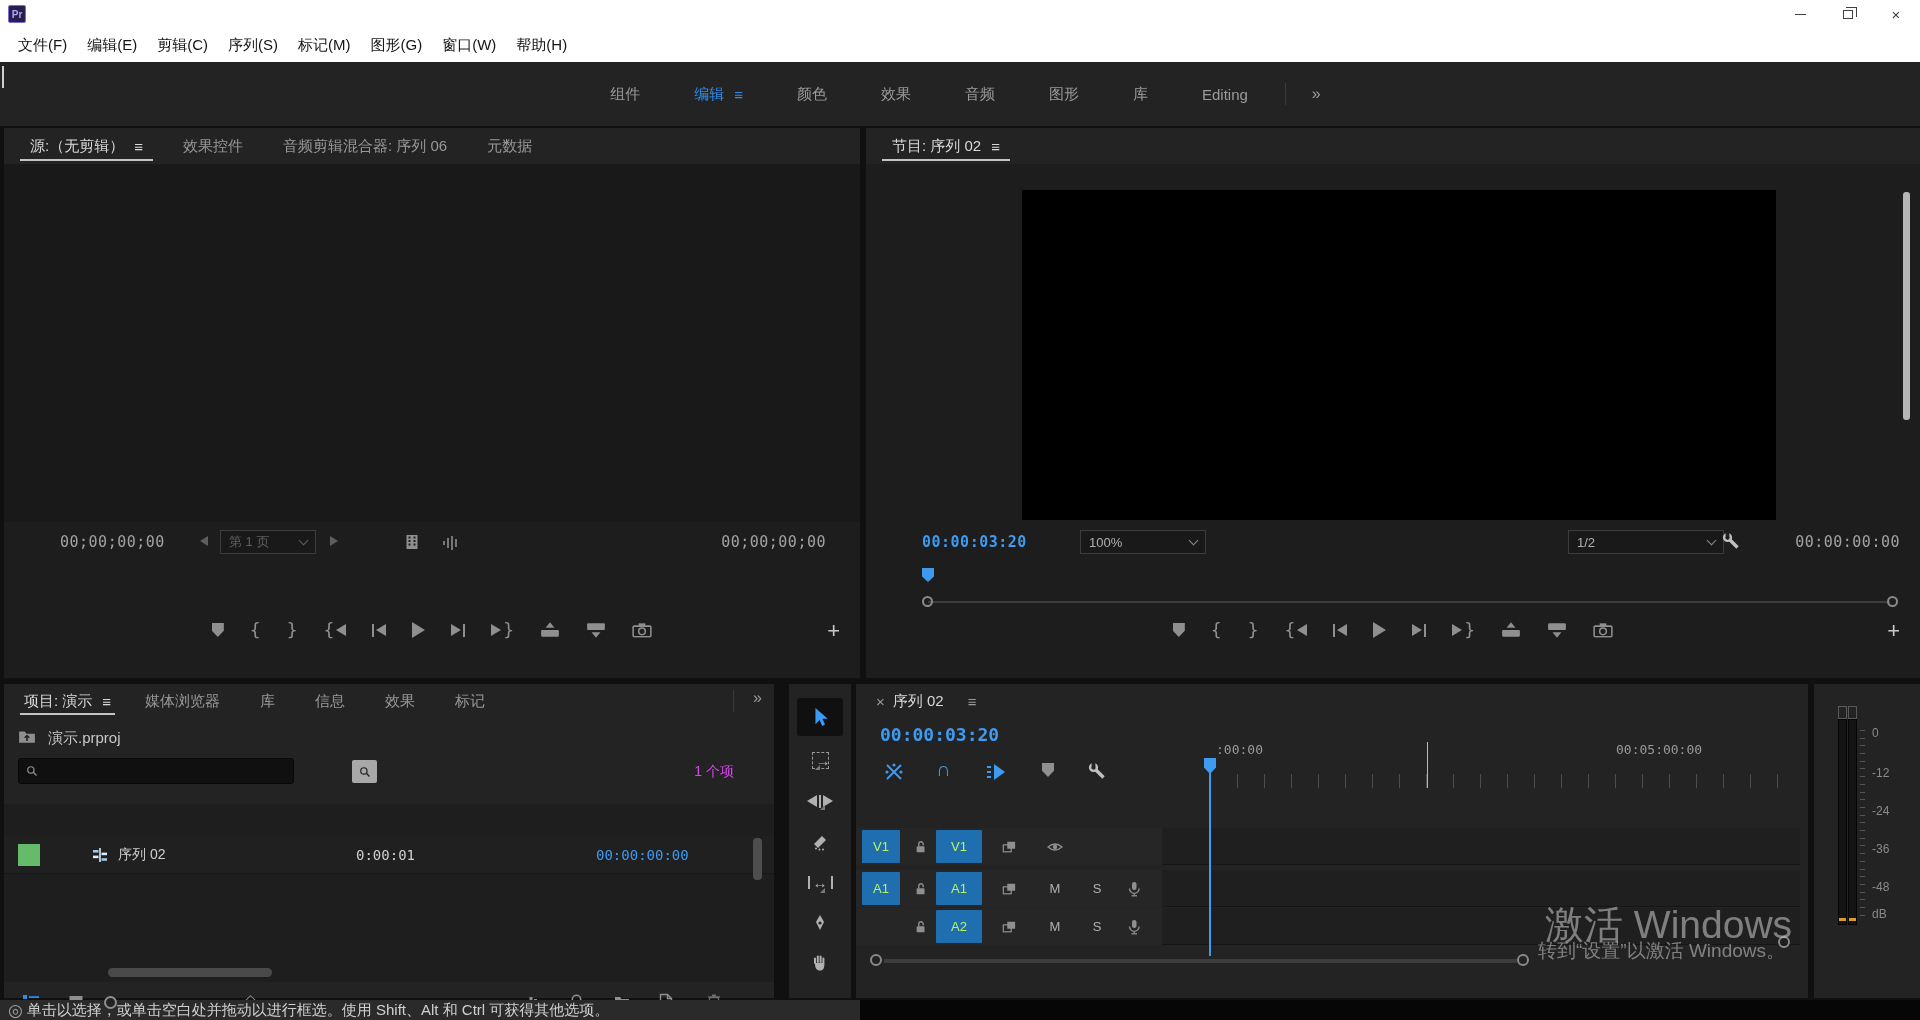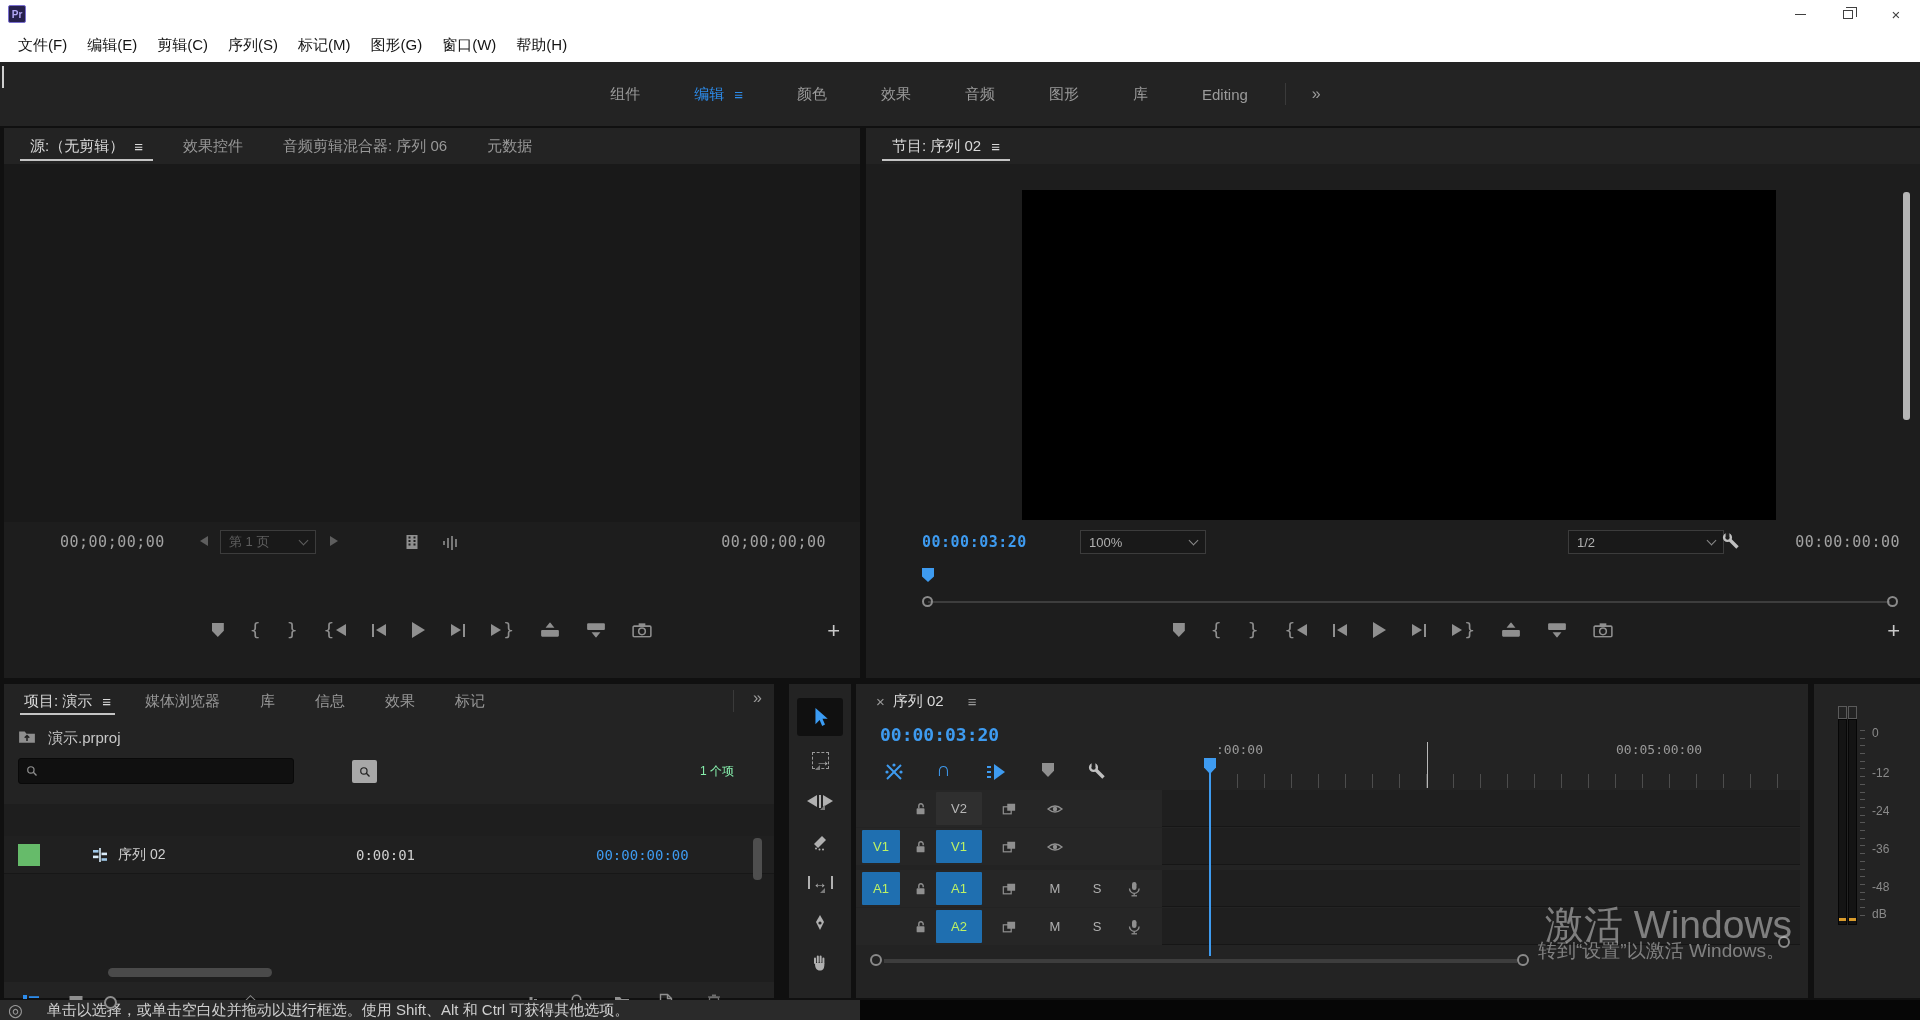--- a/index.html
+++ b/index.html
@@ -425,21 +425,21 @@
       <div class="abs" style="left:0;right:0;top:40px;height:30px">
         <input class="search-input" type="text" value="" style="">
         <svg class="ic s12 abs" style="left:22px;top:7px" viewBox="0 0 16 16">
             <use href="#i-mag"></use>
           </svg>
         <div class="abs flex" style="left:348px;top:2px;width:25px;height:23px;background:#a8a8a8;border-radius:2px;justify-content:center">
           <svg class="ic s12" style="color:#222" viewBox="0 0 16 16">
               <use href="#i-mag"></use>
             </svg>
         </div>
-        <span class="abs" style="right:40px;top:5px;font-size:12px;color:#86efac">1 个项</span>
+        <span class="abs" style="right:40px;top:5px;font-size:14px;color:#d946ef">1 个项</span>
       </div>
 
       <div class="abs" style="left:0;right:0;top:86px;height:178px;background:#1e1e1e"></div>
 
 
       <div class="tbl-row" style="top:118px">
         <span class="abs" style="left:14px;top:8px;width:22px;height:22px;background:var(--green)"></span>
         <svg class="ic abs" style="left:88px;top:11px" viewBox="0 0 16 16">
             <use href="#i-seq"></use>
           </svg>
@@ -553,41 +553,20 @@
     <div class="abs" style="left:306px;top:56px;right:8px;height:50px">
       <span class="abs mono" style="left:54px;top:2px;font-size:13px;color:#9a9a9a">:00:00</span>
       <span class="abs mono" style="left:454px;top:2px;font-size:13px;color:#9a9a9a">00:05:00:00</span>
       <span class="abs" style="left:265px;top:2px;width:1px;height:46px;background:#b8b8b8"></span>
       <div class="ruler-ticks" style="left:48px;right:0;top:34px"></div>
     </div>
 
     <div class="abs" style="left:348px;top:74px;width:12px;height:16px;background:var(--tcblue);clip-path:polygon(0 0,100% 0,100% 60%,50% 100%,0 60%);z-index:6"></div>
     <div class="abs" style="left:353px;top:88px;width:2px;height:184px;background:var(--tcblue);z-index:5"></div>
 
-    <div class="track-row" style="top:106px;height:37px">
-      <div class="cellico" style="left:54px;width:22px">
-          <svg class="ic s14" viewBox="0 0 16 16">
-            <use href="#i-lock"></use>
-          </svg>
-        </div>
-      <div class="cellbox graybox" style="left:80px;width:46px">
-          <span>V2</span>
-        </div>
-      <div class="cellico" style="left:140px;width:26px">
-          <svg class="ic s14" viewBox="0 0 16 16">
-            <use href="#i-sync"></use>
-          </svg>
-        </div>
-      <div class="cellico" style="left:186px;width:26px">
-          <svg class="ic" viewBox="0 0 16 16">
-            <use href="#i-eye"></use>
-          </svg>
-        </div>
-      <div class="lane"></div>
-    </div>
     <div class="track-row" style="top:144px;height:37px">
       <div class="cellbox bluebox" style="left:6px;width:38px">
           <span>V1</span>
         </div>
       <div class="cellico" style="left:54px;width:22px">
           <svg class="ic s14" viewBox="0 0 16 16">
             <use href="#i-lock"></use>
           </svg>
         </div>
       <div class="cellbox bluebox" style="left:80px;width:46px">
@@ -680,20 +659,20 @@
     <span class="meter-label" style="left:58px;top:42px">0</span>
     <span class="meter-label" style="left:58px;top:82px">-12</span>
     <span class="meter-label" style="left:58px;top:120px">-24</span>
     <span class="meter-label" style="left:58px;top:158px">-36</span>
     <span class="meter-label" style="left:58px;top:196px">-48</span>
     <span class="meter-label" style="left:58px;top:223px">dB</span>
   </div>
 
   <div class="statusbar">
     <span style="margin-left:8px;font-size:17px;color:#9a9a9a">◎</span>
-    <span style="margin-left:24px">单击以选择，或单击空白处并拖动以进行框选。使用 Shift、Alt 和 Ctrl 可获得其他选项。</span>
+    <span style="margin-left:4px">单击以选择，或单击空白处并拖动以进行框选。使用 Shift、Alt 和 Ctrl 可获得其他选项。</span>
   </div>
   <div class="statusblack"></div>
 
   <div class="watermark" style="left:1545px;top:898px;font-size:39px">激活 Windows</div>
   <div class="watermark" style="left:1538px;top:938px;font-size:19px">转到“设置”以激活 Windows。</div>
 
 </div>
 
 </body></html>

